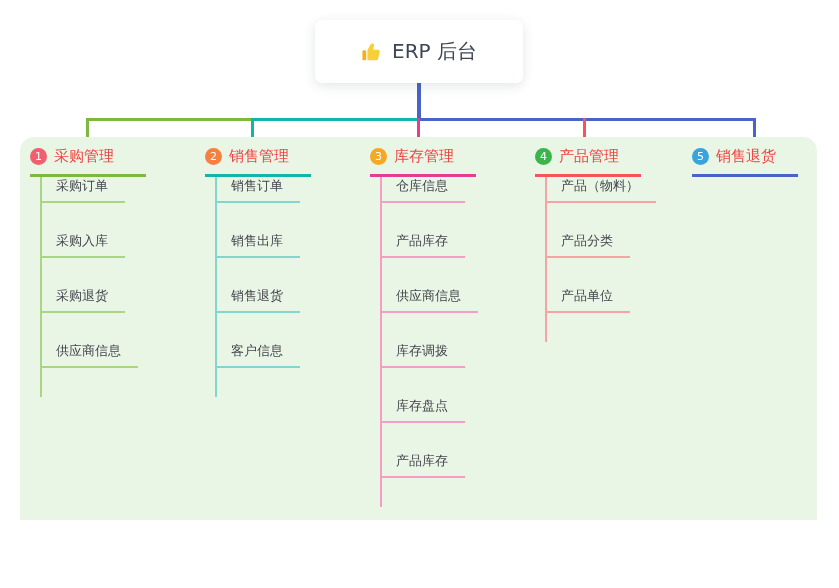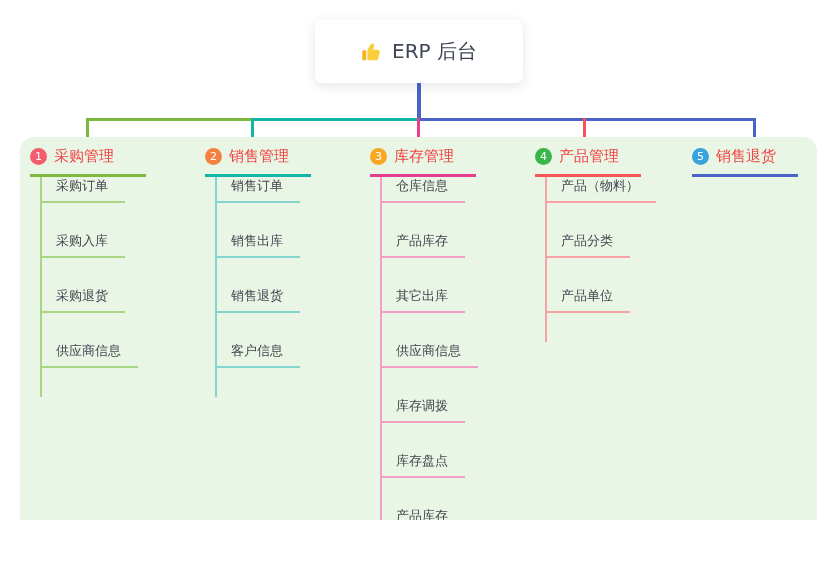--- a/index.html
+++ b/index.html
@@ -110,23 +110,20 @@
       <span class="branch-label">库存管理</span>
     </div>
     <div class="children">
       <div class="child">
           <span class="child-label">仓库信息</span>
         </div>
       <div class="child">
           <span class="child-label">产品库存</span>
         </div>
       <div class="child">
-          <span class="child-label">其它出库</span>
-        </div>
-      <div class="child">
           <span class="child-label">供应商信息</span>
         </div>
       <div class="child">
           <span class="child-label">库存调拨</span>
         </div>
       <div class="child">
           <span class="child-label">库存盘点</span>
         </div>
       <div class="child">
           <span class="child-label">产品库存</span>

